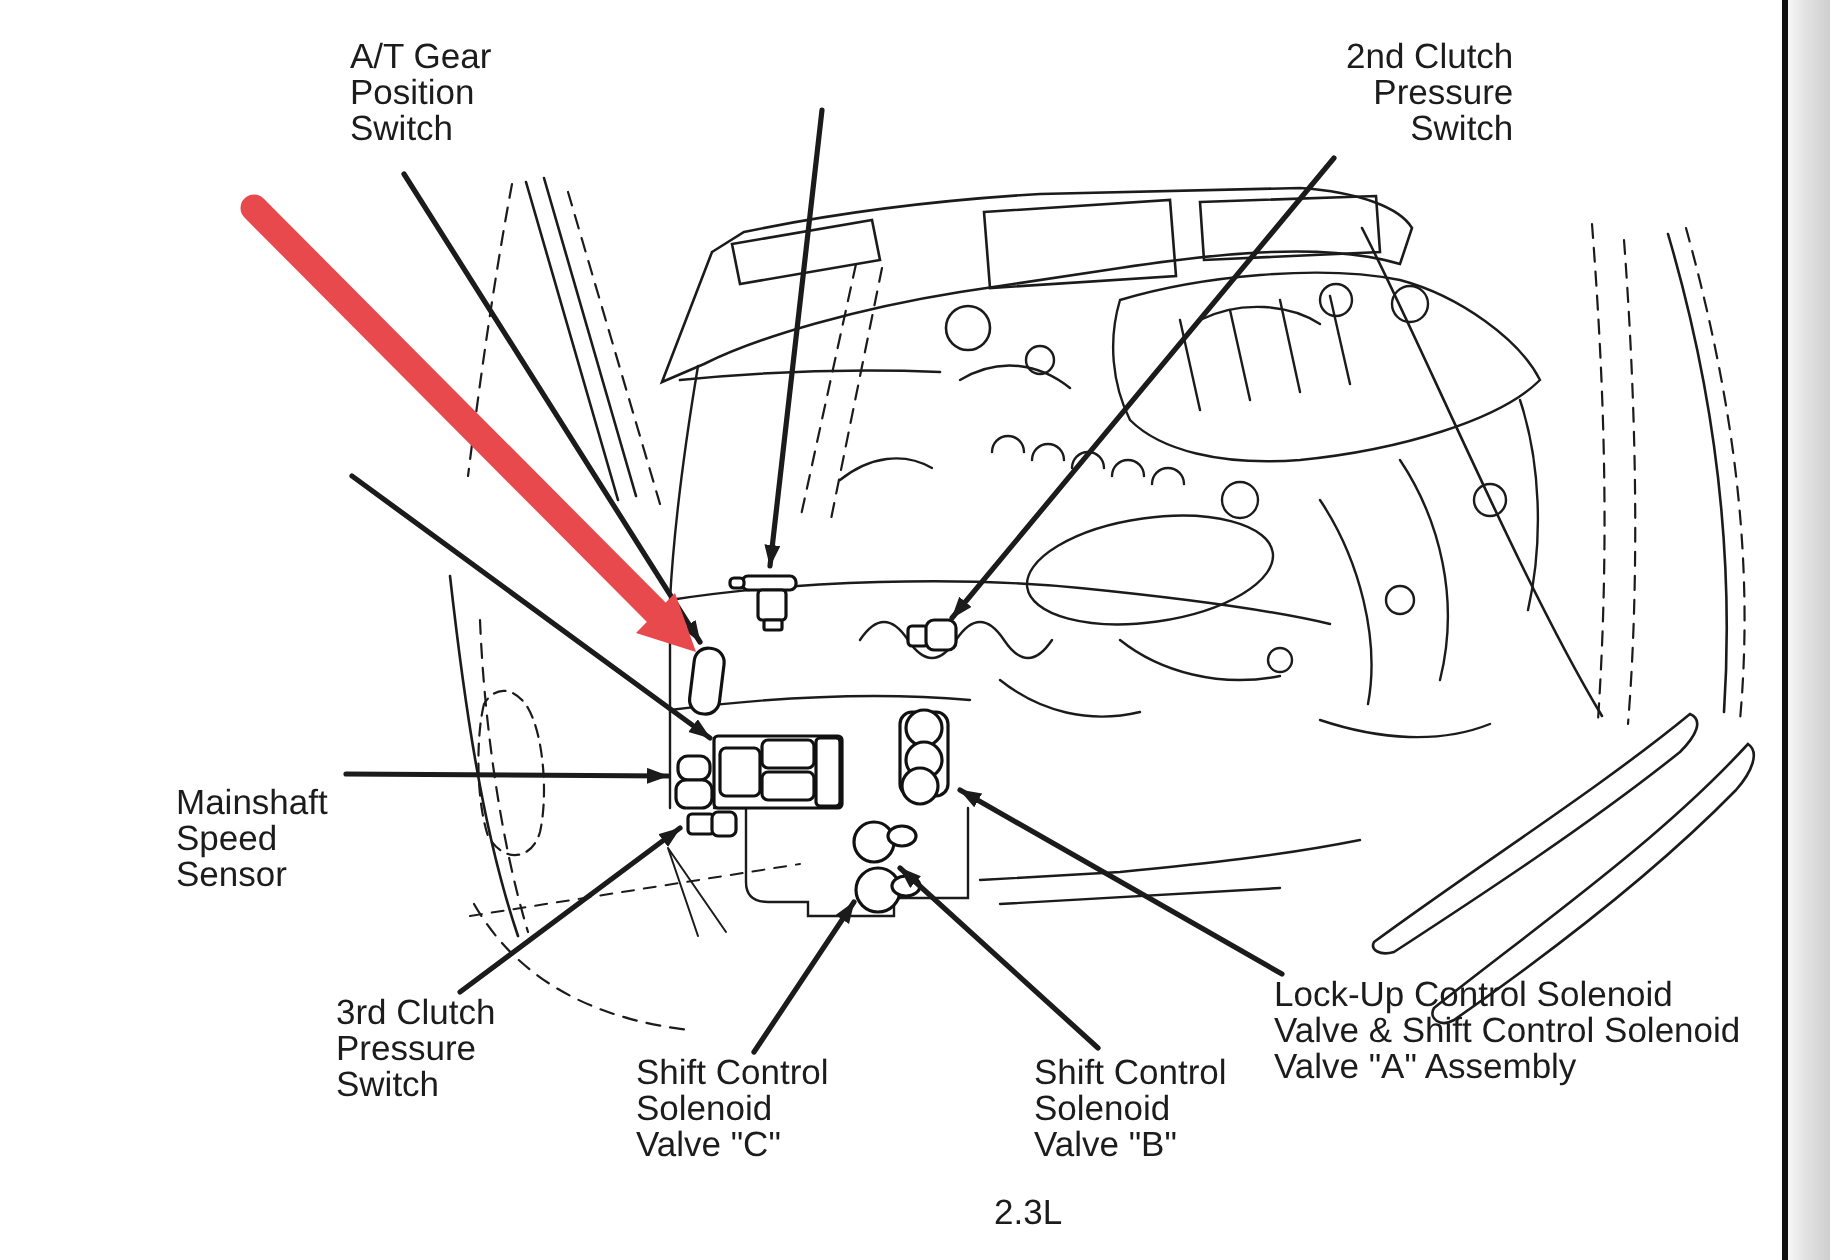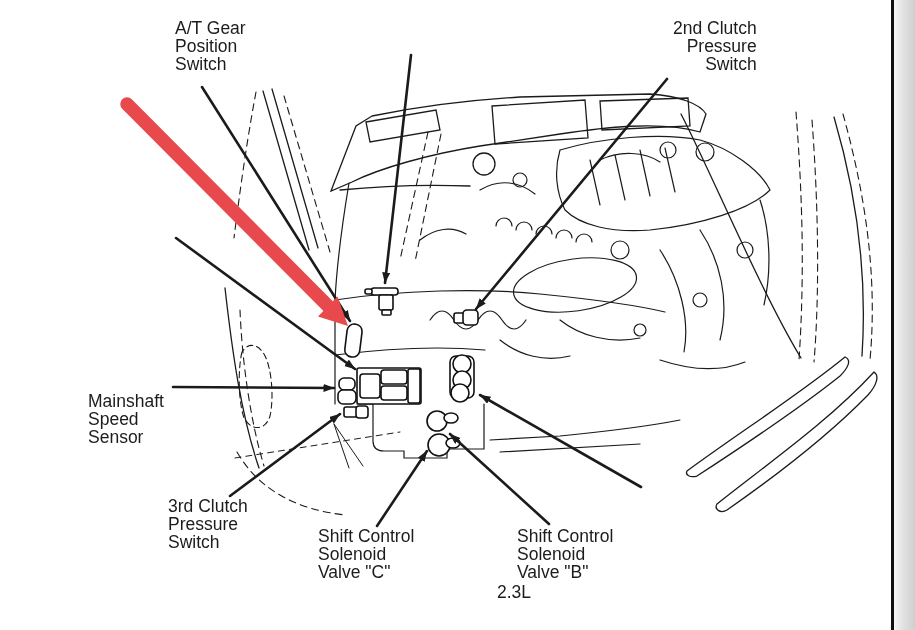--- a/index.html
+++ b/index.html
@@ -17,21 +17,21 @@
   }
   .lbl-at-gear      {left:175px; top:20px;}
   .lbl-countershaft {left:367px; top:5px;}
   .lbl-2nd-clutch   {left:673px; top:20px;text-align:right;}
   .lbl-at-clutch    {left:9px;   top:181px;}
   .lbl-mainshaft    {left:88px;  top:393px;}
   .lbl-3rd-clutch   {left:168px; top:498px;}
   .lbl-shift-c      {left:318px; top:528px;}
   .lbl-shift-b      {left:517px; top:528px;}
   .lbl-lockup       {left:637px; top:489px;}
-  .lbl-engine-size  {left:497px; top:584px;}
+  .lbl-engine-size  {left:497px; top:598px;}
   #page-edge-line{
     position:absolute; left:891px; top:0; width:3px; height:630px; background:#111;
   }
   #page-edge-strip{
     position:absolute; left:894px; top:0; width:21px; height:630px;
     background:linear-gradient(to right,#f7f7f7 0%,#e3e3e3 40%,#cfcfcf 100%);
   }
 </style>
 </head>
 <body>
@@ -193,17 +193,20 @@
 Sensor</div>
   <div class="diagram-label lbl-3rd-clutch">3rd Clutch
 Pressure
 Switch</div>
   <div class="diagram-label lbl-shift-c">Shift Control
 Solenoid
 Valve "C"</div>
   <div class="diagram-label lbl-shift-b">Shift Control
 Solenoid
 Valve "B"</div>
+  <div class="diagram-label lbl-lockup">Lock-Up Control Solenoid
+Valve &amp; Shift Control Solenoid
+Valve "A" Assembly</div>
   <div class="diagram-label lbl-engine-size">2.3L</div>
 
   <div id="page-edge-line"></div>
   <div id="page-edge-strip"></div>
 </div>
 
 </body></html>

